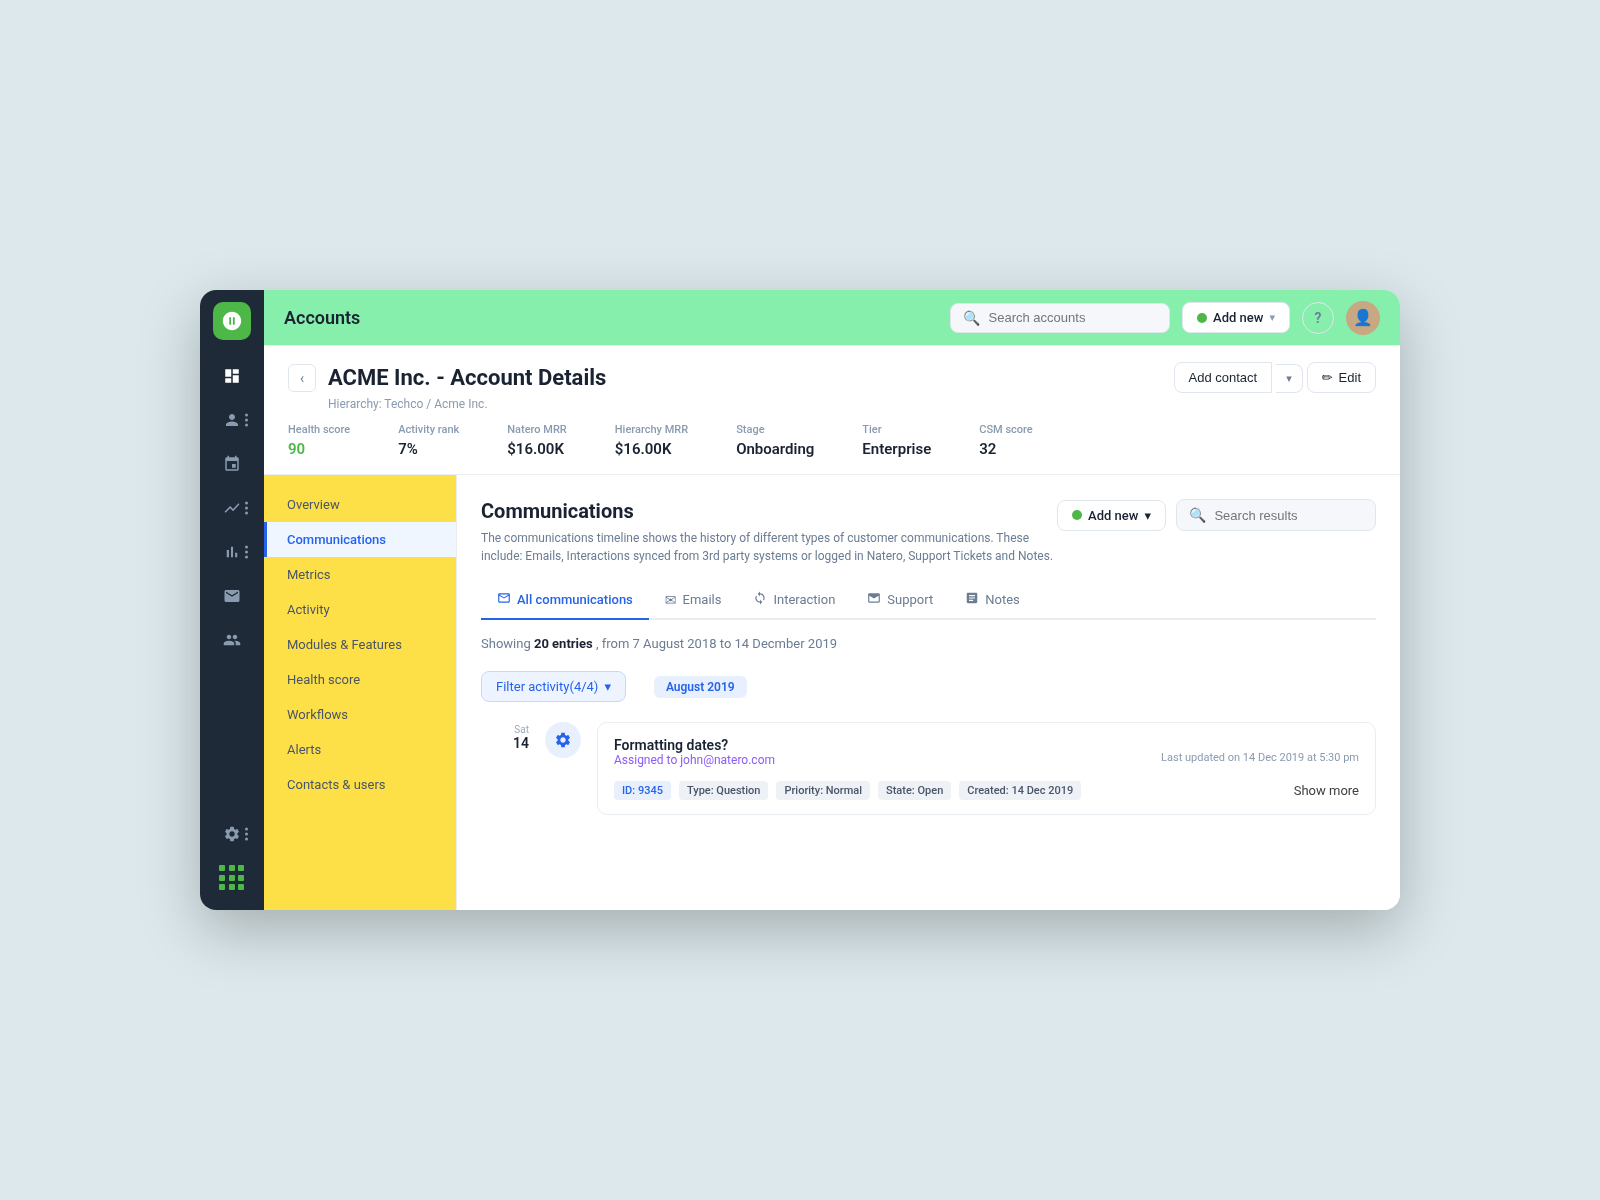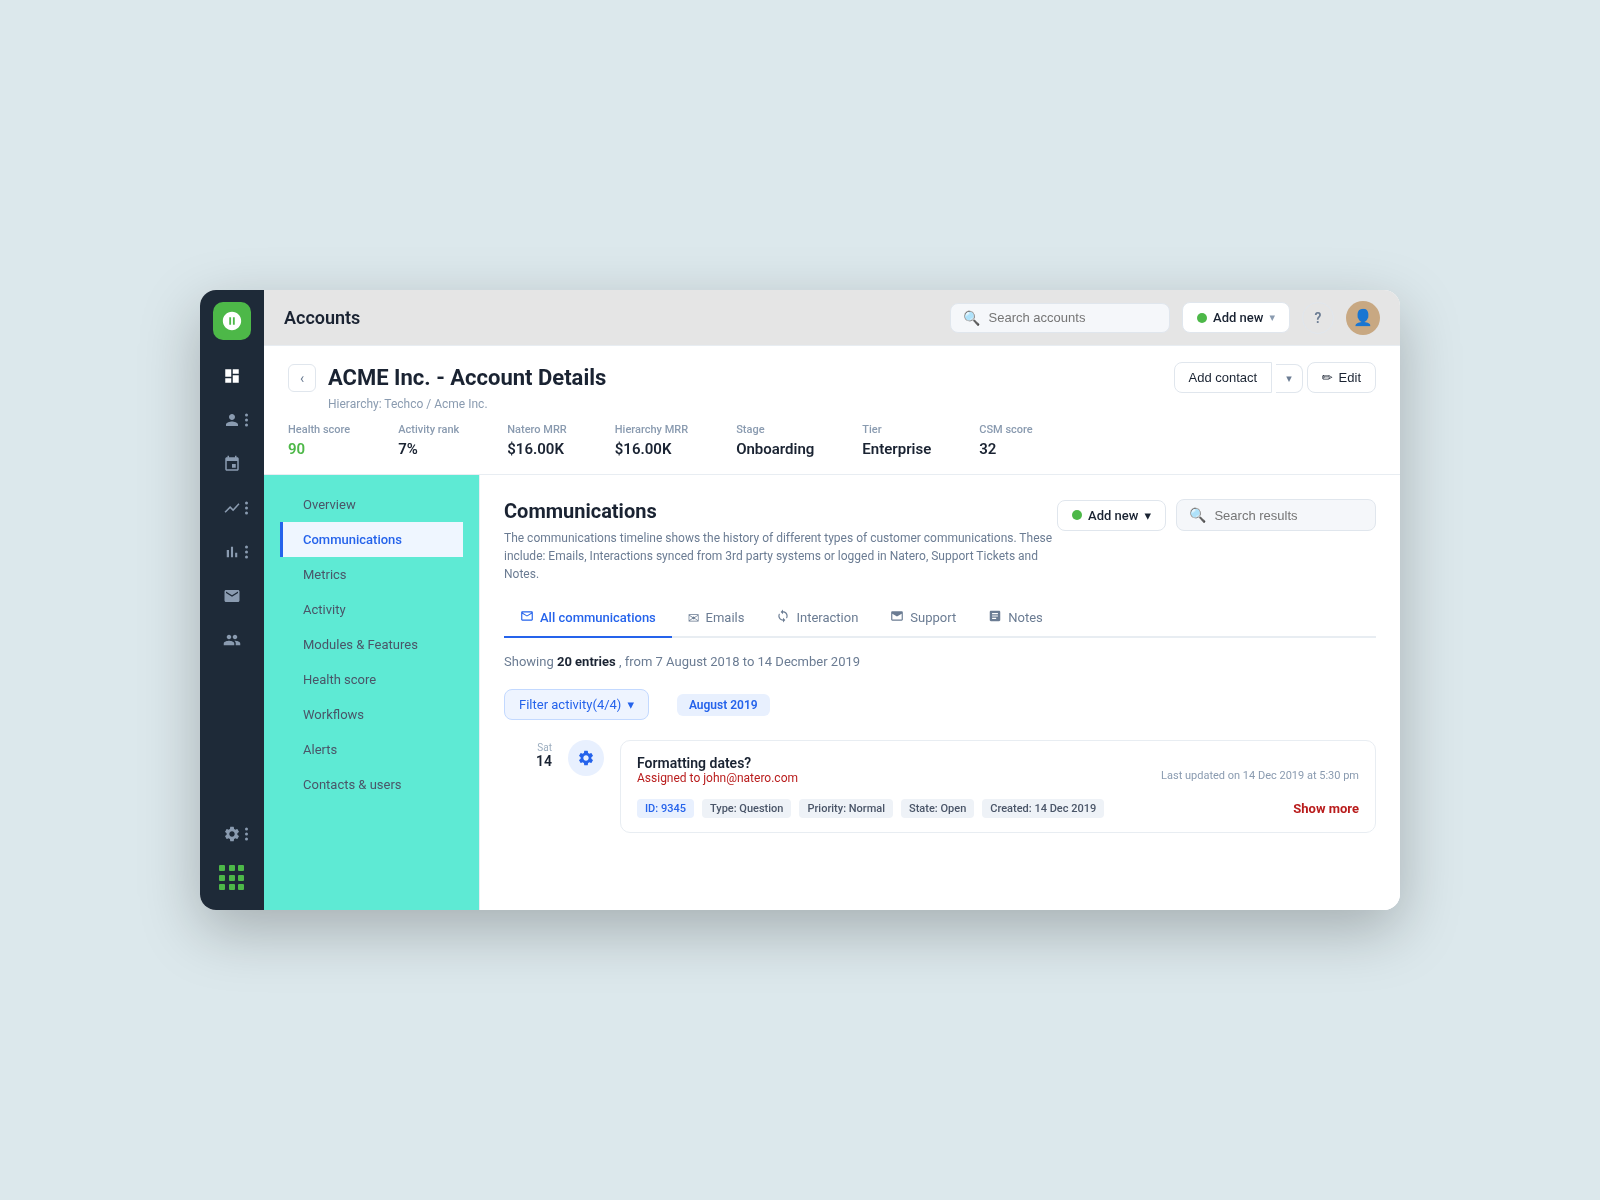--- a/index.html
+++ b/index.html
@@ -87,21 +87,21 @@
     .sidebar-apps span {
       width: 6px;
       height: 6px;
       background: #4db848;
       border-radius: 1px;
     }
 
     
     .top-header {
       height: 56px;
-      background: #e5e5e5;
+      background: #86efac;
       border-bottom: 1px solid #e8edf2;
       display: flex;
       align-items: center;
       padding: 0 20px;
       gap: 16px;
       flex-shrink: 0;
     }
     .top-header-title {
       font-size: 18px;
       font-weight: 600;
@@ -263,24 +263,24 @@
       gap: 48px;
       margin-top: 12px;
     }
     .metric-item { display: flex; flex-direction: column; gap: 4px; }
     .metric-label { font-size: 11px; color: #8a9bb0; font-weight: 500; }
     .metric-value { font-size: 15px; font-weight: 600; color: #1a2332; }
     .metric-value.green { color: #4db848; }
 
     
     .left-nav {
-      width: 216px;
-      background: #5eead4;
+      width: 193px;
+      background: #fde047;
       border-right: 1px solid #e8edf2;
-      padding: 12px 16px;
+      padding: 12px 0;
       flex-shrink: 0;
     }
     .left-nav-item {
       padding: 10px 20px;
       font-size: 13px;
       color: #4a5568;
       cursor: pointer;
       border-left: 3px solid transparent;
     }
     .left-nav-item.active {
@@ -451,43 +451,43 @@
       justify-content: space-between;
       margin-bottom: 4px;
     }
     .timeline-card-title {
       font-size: 14px;
       font-weight: 600;
       color: #1a2332;
     }
     .timeline-card-sub {
       font-size: 12px;
-      color: #b91c1c;
+      color: #8b5cf6;
       margin-bottom: 10px;
     }
     .timeline-card-updated {
       font-size: 11px;
       color: #8a9bb0;
       white-space: nowrap;
     }
     .tag {
       display: inline-block;
       padding: 3px 8px;
       border-radius: 4px;
       font-size: 11px;
       font-weight: 500;
       background: #eef2f7;
       color: #4a5568;
       margin-right: 4px;
     }
     .tag.id { background: #e8f0fe; color: #2563eb; }
     .show-more-link {
-      color: #b91c1c;
-      font-size: 13px;
-      font-weight: 700;
+      color: #404040;
+      font-size: 13px;
+      font-weight: 400;
       cursor: pointer;
       margin-left: auto;
     }
     .timeline-card-footer {
       display: flex;
       align-items: center;
       gap: 4px;
     }
 
     .page-wrapper {

